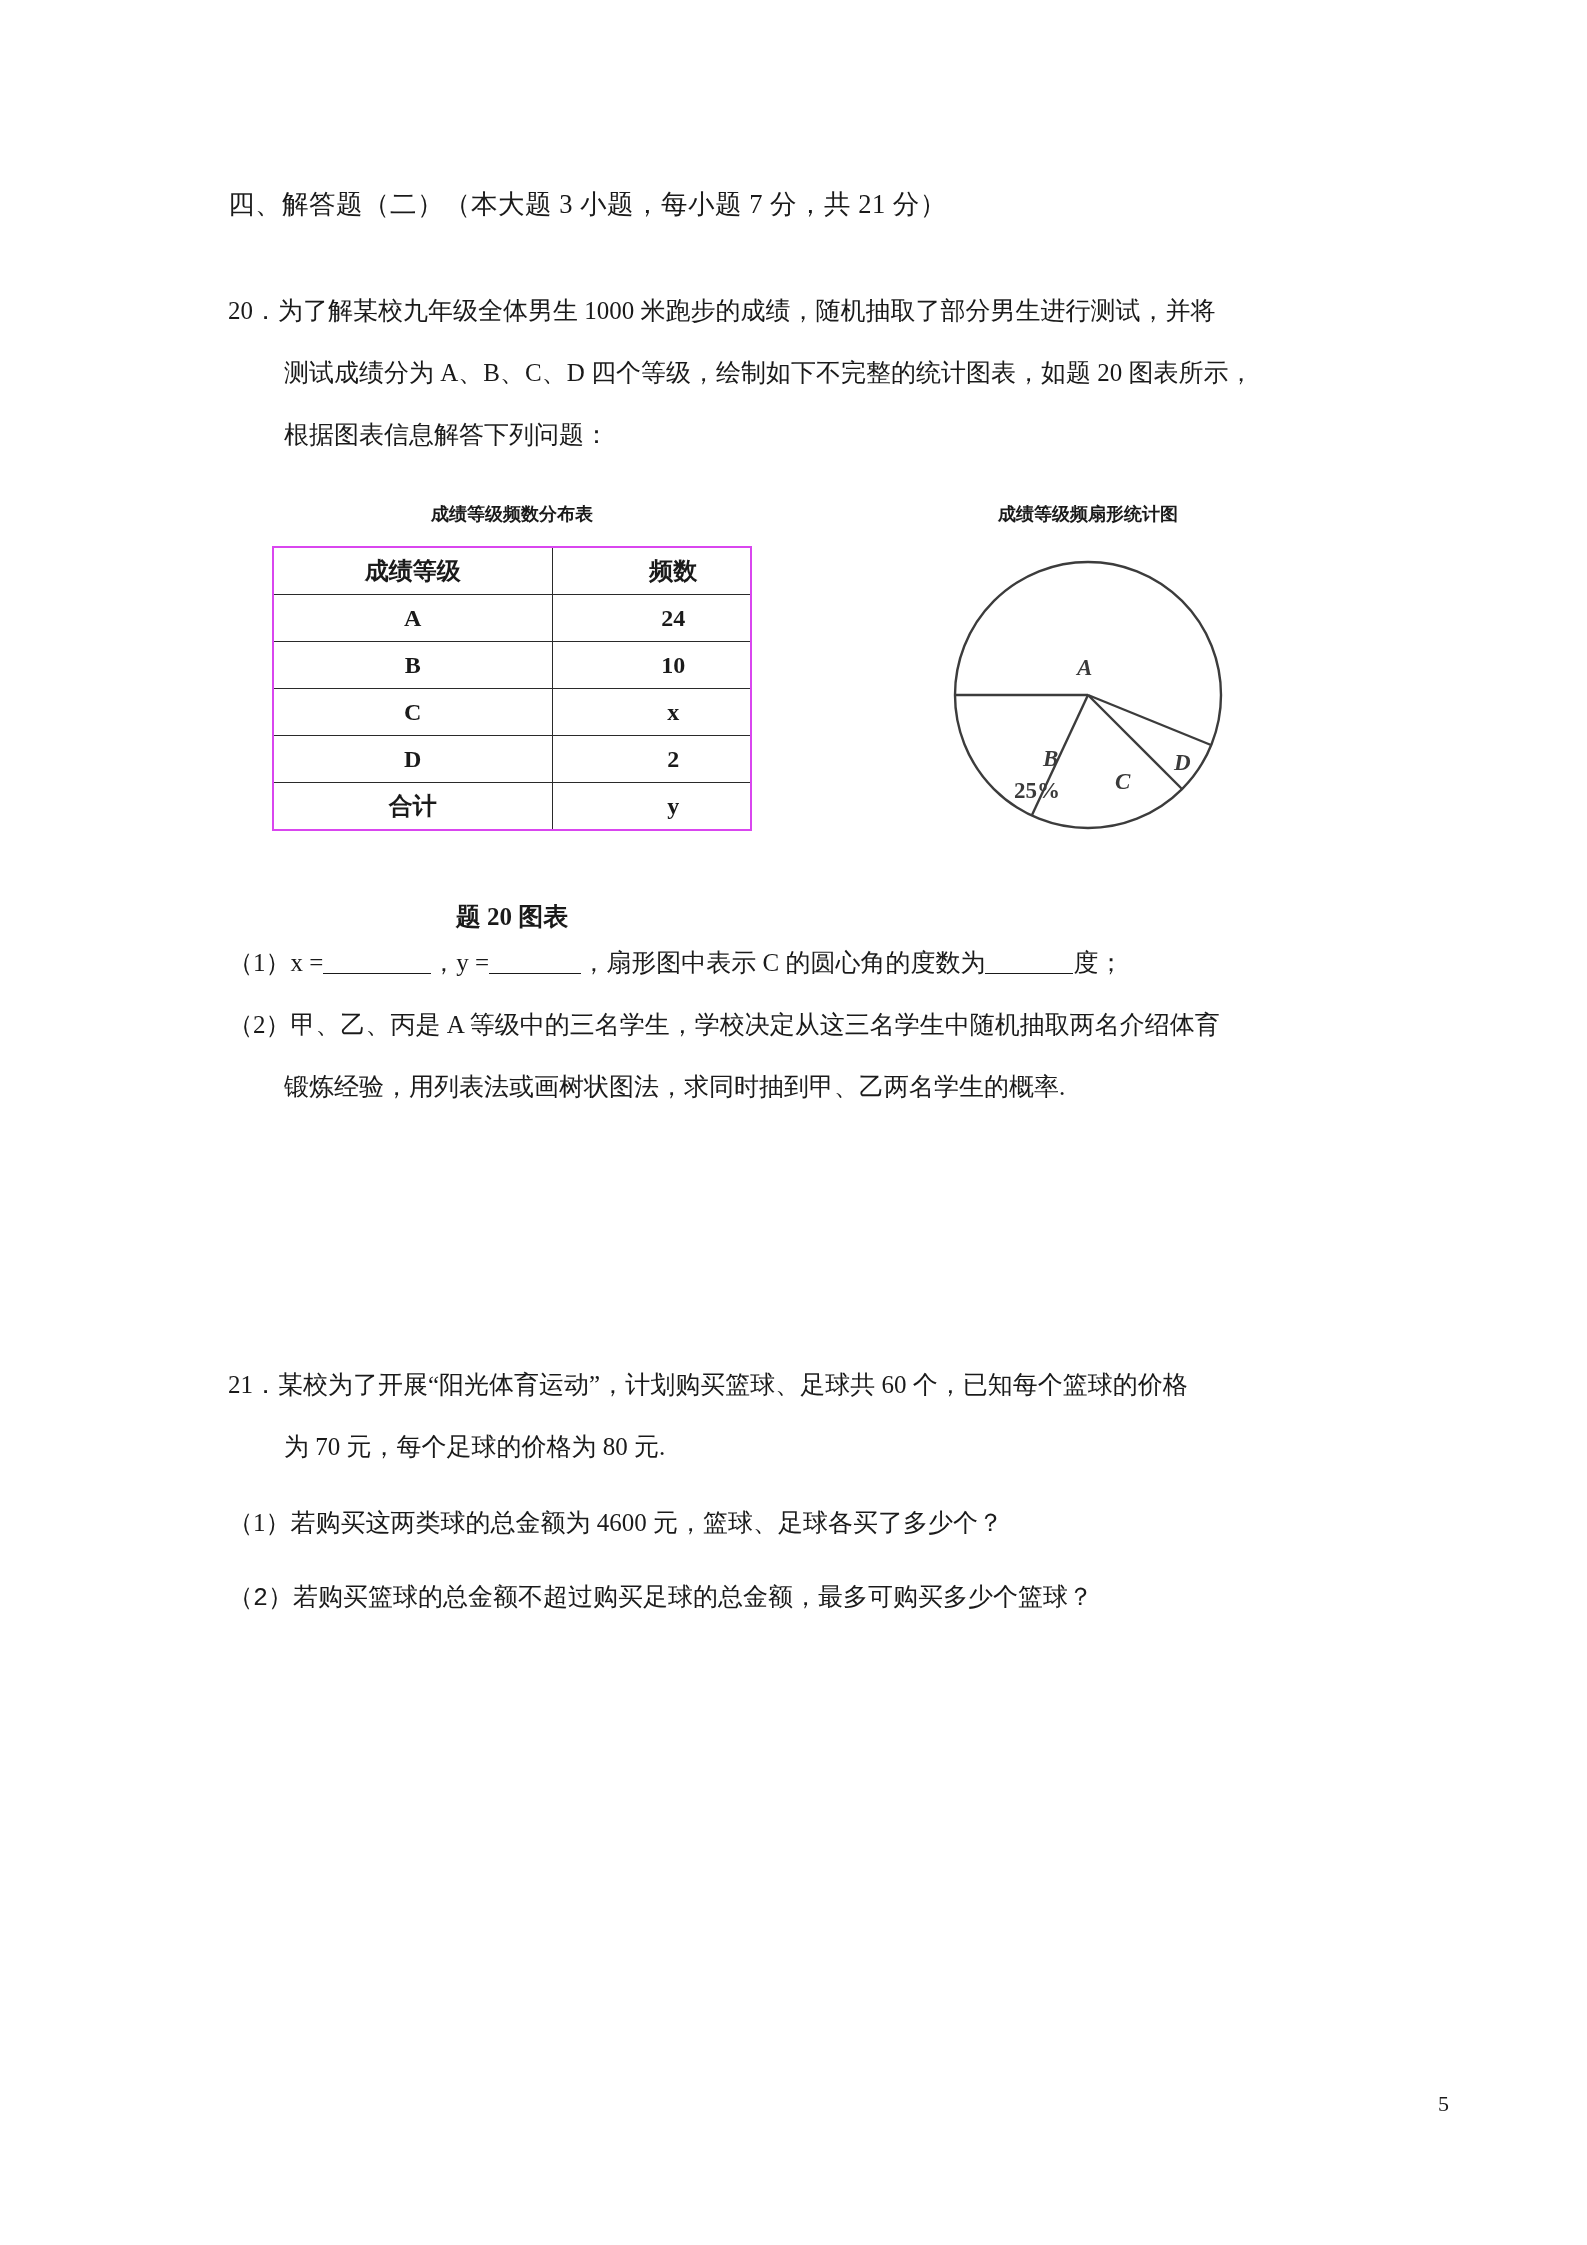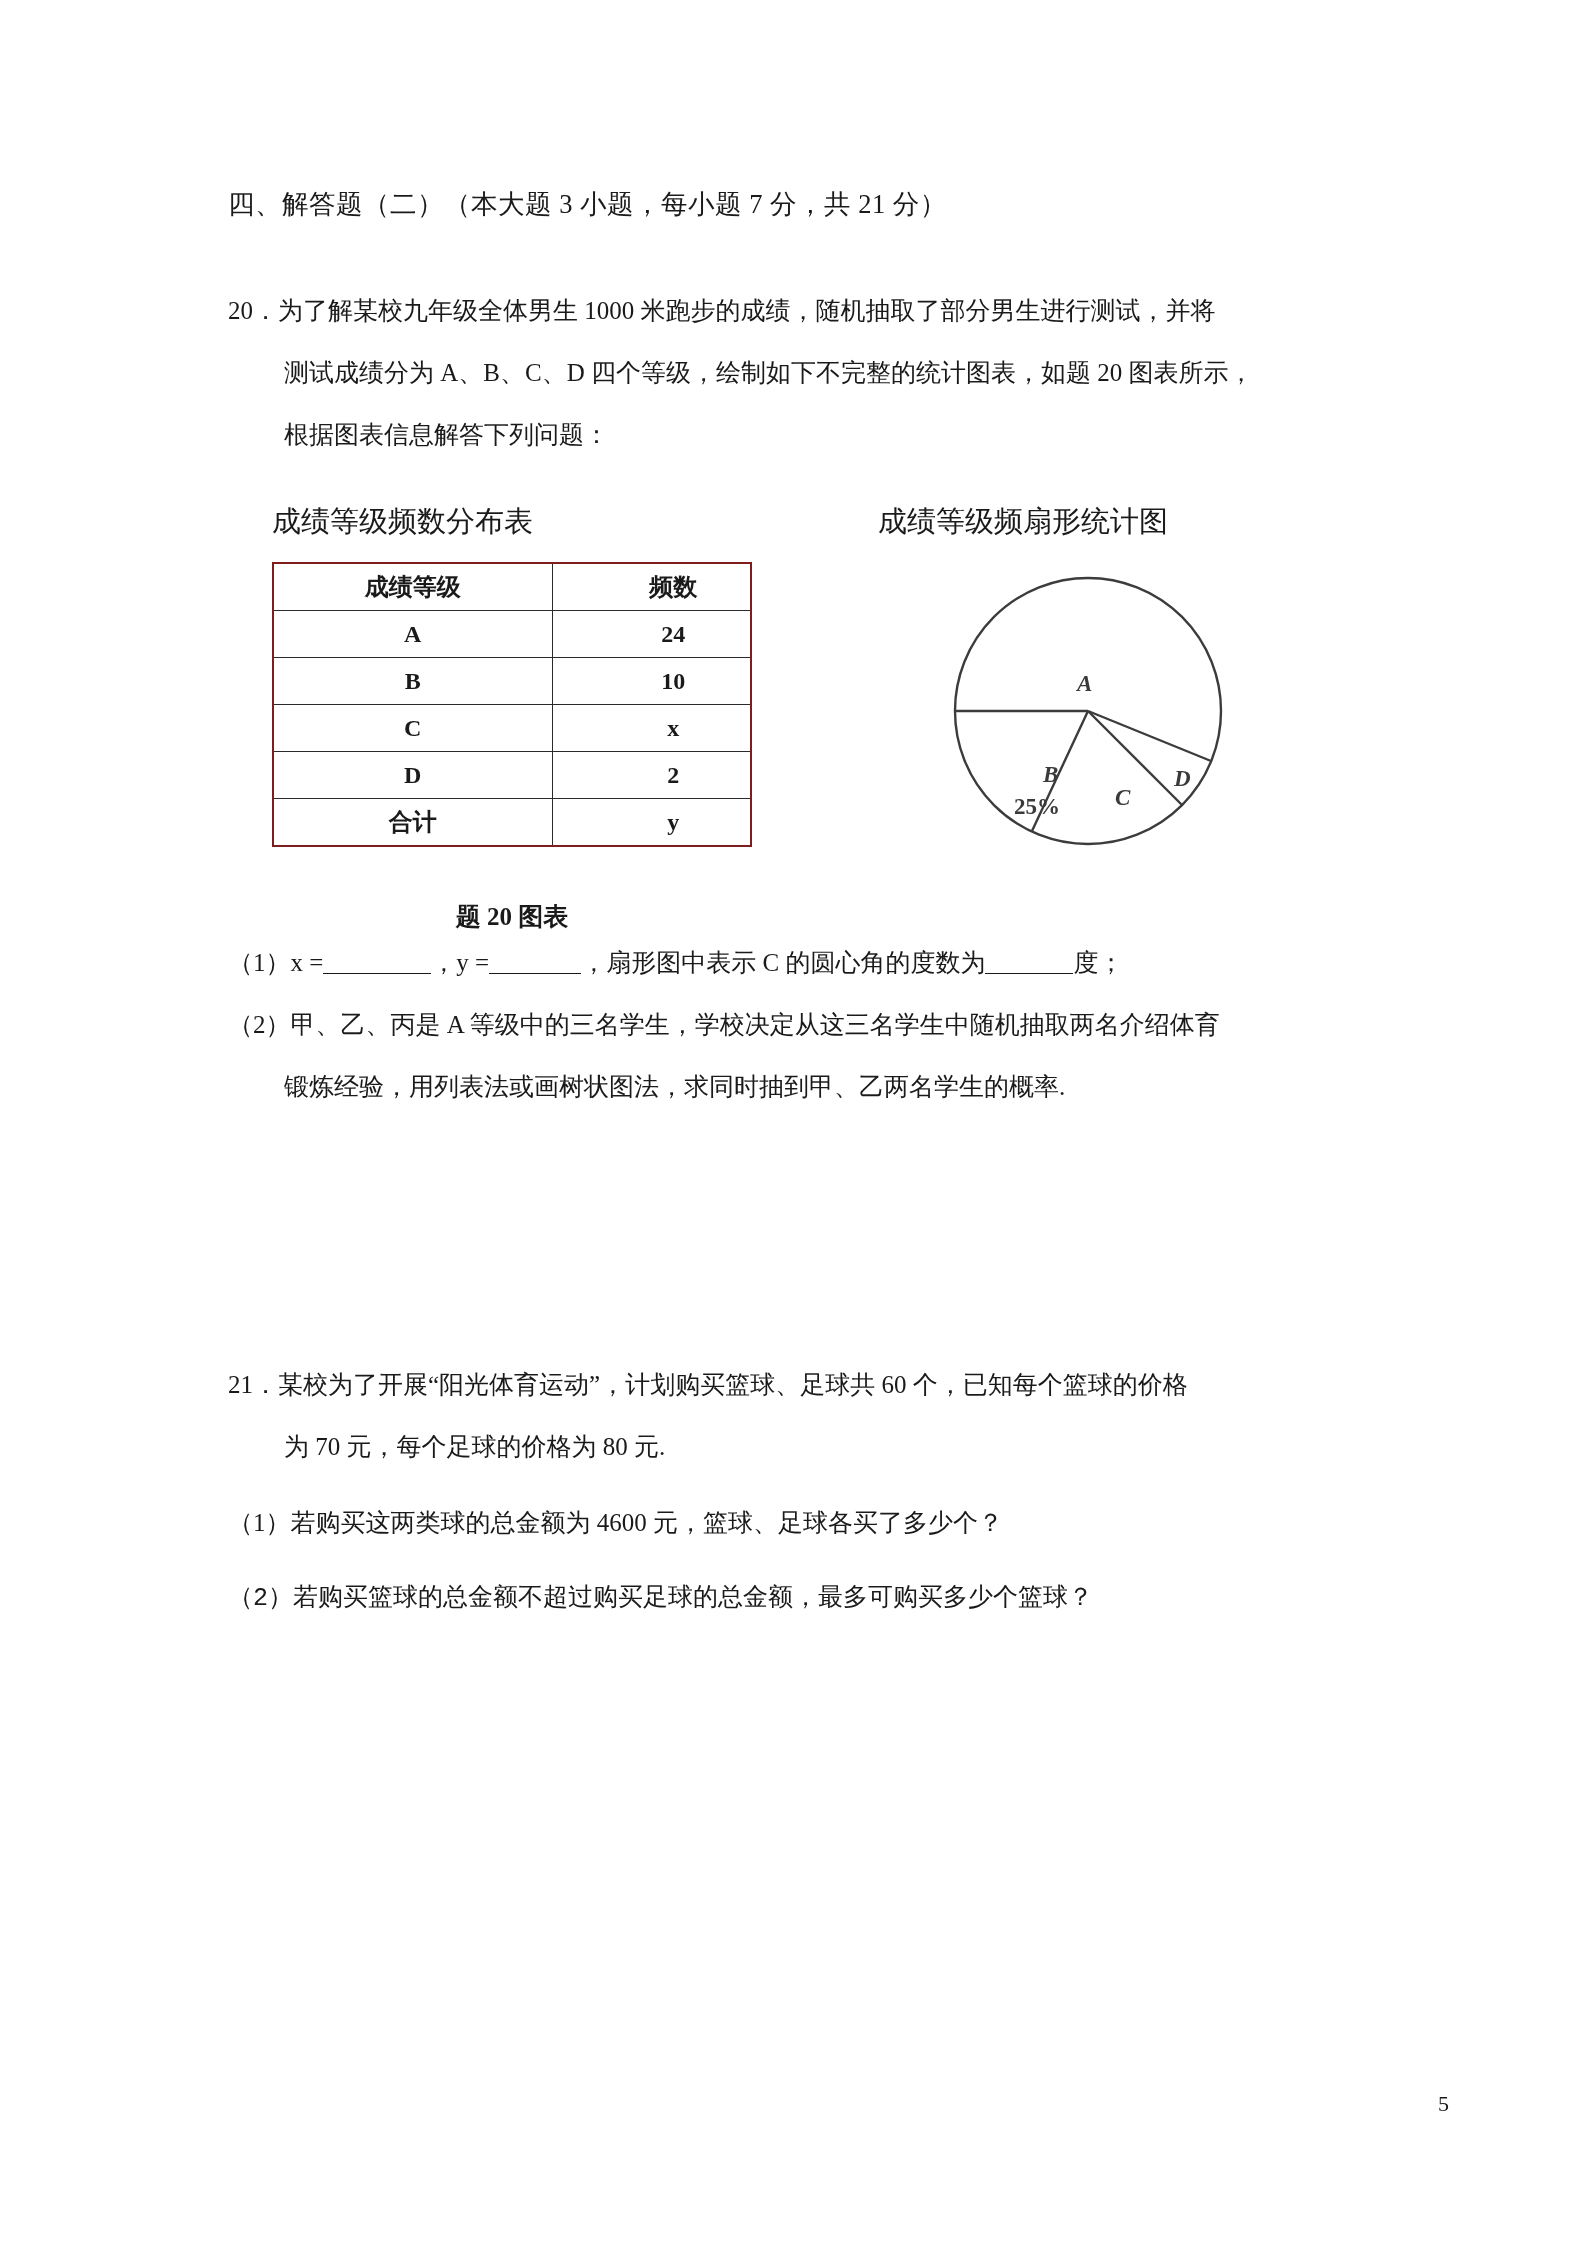--- a/index.html
+++ b/index.html
@@ -41,36 +41,37 @@
   .indent-1 { padding-left:0px; }
   .indent-2 { padding-left:56px; }
 
   
   .figure-area {
     position:relative;
     height:430px;
     margin-top:36px;
   }
   .fig-title {
-    font-weight:normal;
-    font-size:29px;
+    font-weight:bold;
+    font-size:18px;
+    text-align:center;
     white-space:nowrap;
   }
 
   .table-wrap {
     position:absolute;
     left:44px;
     top:0;
     width:480px;
   }
   table.freq {
     border-collapse:collapse;
     margin-top:20px;
     width:480px;
-    border:2px solid #7f1d1d;
+    border:2px solid #d946ef;
   }
   table.freq td {
     border:1.5px solid #2a2a2a;
     text-align:center;
     font-size:24px;
     font-weight:bold;
     height:46px;
     padding:0;
   }
   table.freq td.lbl { width:310px; }

